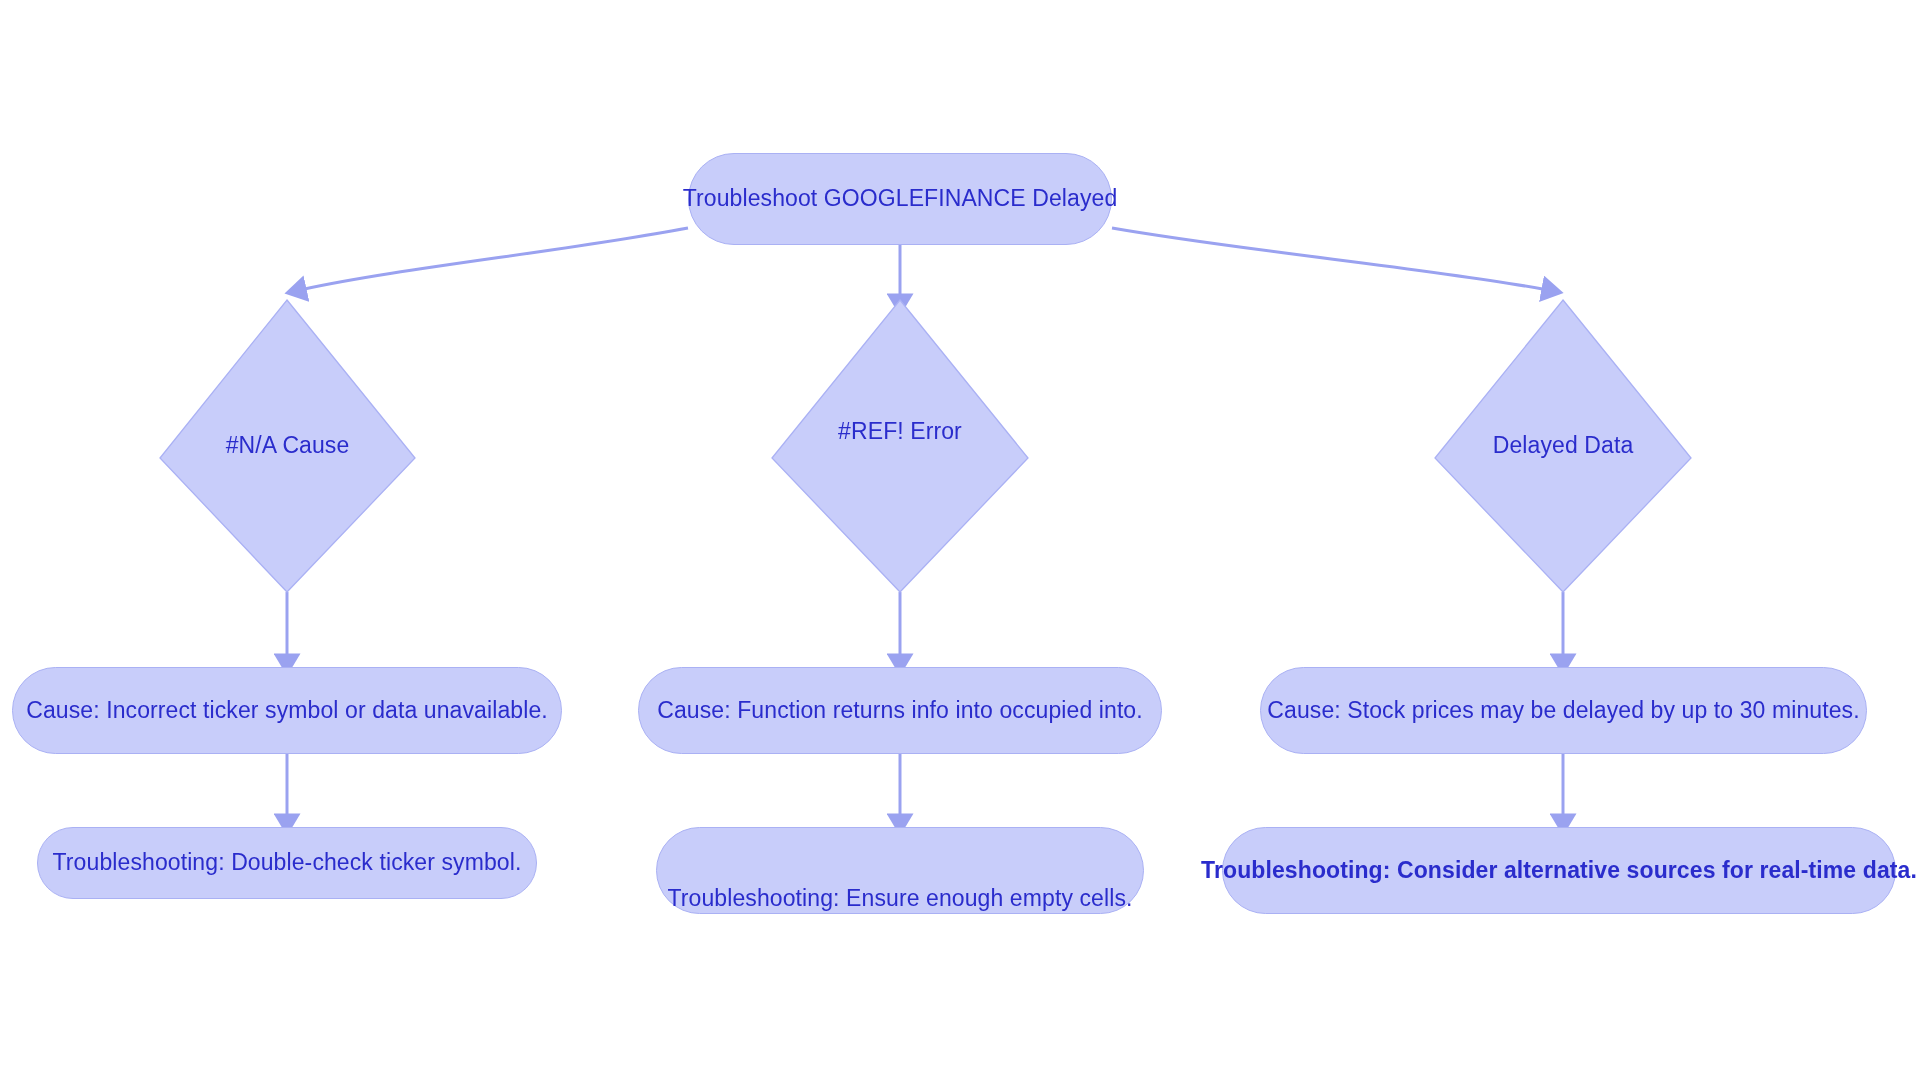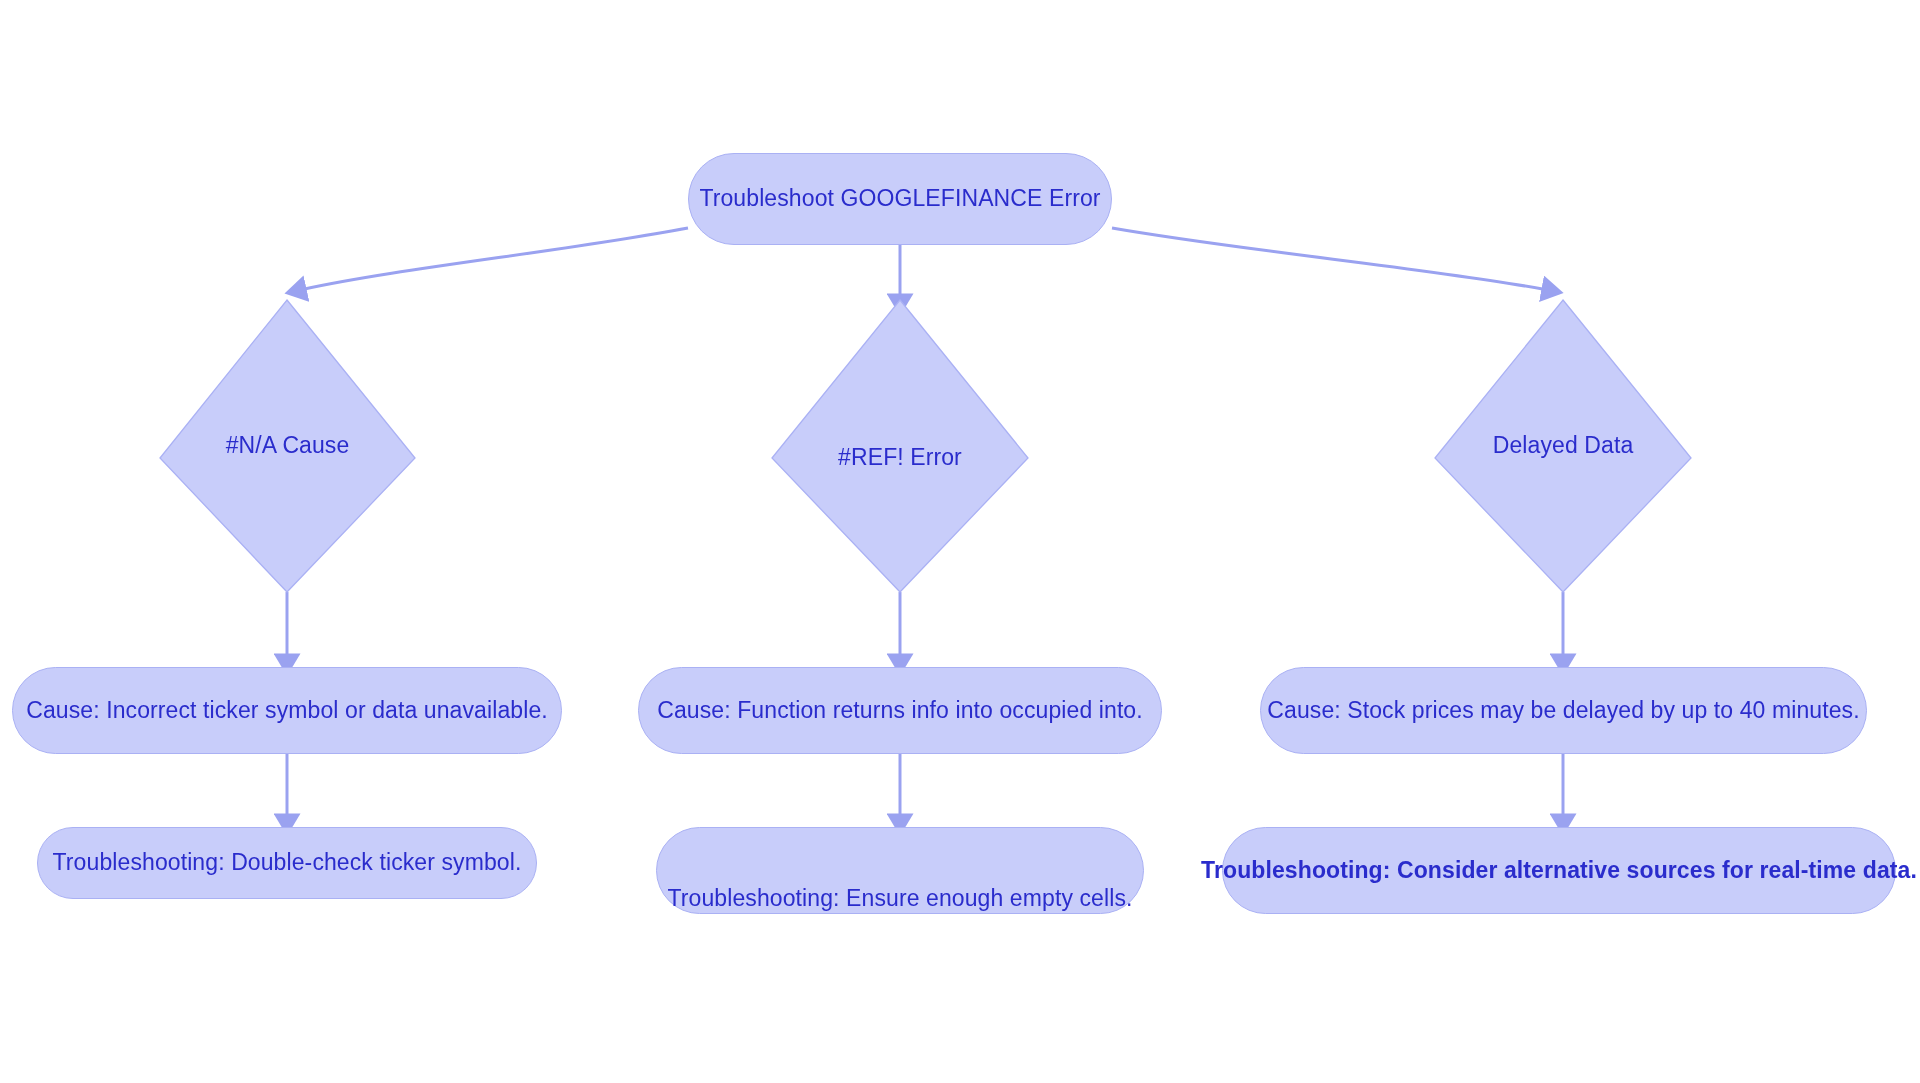--- a/index.html
+++ b/index.html
@@ -72,45 +72,45 @@
     <path d="M 287,754 L 287,820" fill="none" stroke="#9aa2f0" stroke-width="3" marker-end="url(#arrowhead)"></path>
     <path d="M 900,754 L 900,820" fill="none" stroke="#9aa2f0" stroke-width="3" marker-end="url(#arrowhead)"></path>
     <path d="M 1563,754 L 1563,820" fill="none" stroke="#9aa2f0" stroke-width="3" marker-end="url(#arrowhead)"></path>
 
     <polygon points="287,300 415,458 287,592 160,458" fill="#c8cdfa" stroke="#aab1f4" stroke-width="1.3"></polygon>
     <polygon points="900,300 1028,458 900,592 772,458" fill="#c8cdfa" stroke="#aab1f4" stroke-width="1.3"></polygon>
     <polygon points="1563,300 1691,458 1563,592 1435,458" fill="#c8cdfa" stroke="#aab1f4" stroke-width="1.3"></polygon>
   </svg>
 
   <div class="node node-stadium" style="left:688px; top:153px; width:424px; height:92px;">
-    <span class="node-label">Troubleshoot GOOGLEFINANCE Error</span>
+    <span class="node-label">Troubleshoot GOOGLEFINANCE Delayed</span>
   </div>
 
   <div class="node" style="left:160px; top:300px; width:255px; height:292px;">
     <span class="node-label">#N/A Cause</span>
   </div>
 
-  <div class="node" style="left:772px; top:312px; width:256px; height:292px;">
+  <div class="node" style="left:772px; top:286px; width:256px; height:292px;">
     <span class="node-label">#REF! Error</span>
   </div>
 
   <div class="node" style="left:1435px; top:300px; width:256px; height:292px;">
     <span class="node-label">Delayed Data</span>
   </div>
 
   <div class="node node-stadium" style="left:12px; top:667px; width:550px; height:87px;">
     <span class="node-label">Cause: Incorrect ticker symbol or data unavailable.</span>
   </div>
 
   <div class="node node-stadium" style="left:638px; top:667px; width:524px; height:87px;">
     <span class="node-label">Cause: Function returns info into occupied into.</span>
   </div>
 
   <div class="node node-stadium" style="left:1260px; top:667px; width:607px; height:87px;">
-    <span class="node-label">Cause: Stock prices may be delayed by up to 40 minutes.</span>
+    <span class="node-label">Cause: Stock prices may be delayed by up to 30 minutes.</span>
   </div>
 
   <div class="node node-stadium" style="left:37px; top:827px; width:500px; height:72px;">
     <span class="node-label">Troubleshooting: Double-check ticker symbol.</span>
   </div>
 
   <div class="node node-stadium" style="left:656px; top:827px; width:488px; height:87px;align-items:flex-end;">
     <span class="node-label">Troubleshooting: Ensure enough empty cells.</span>
   </div>
 

